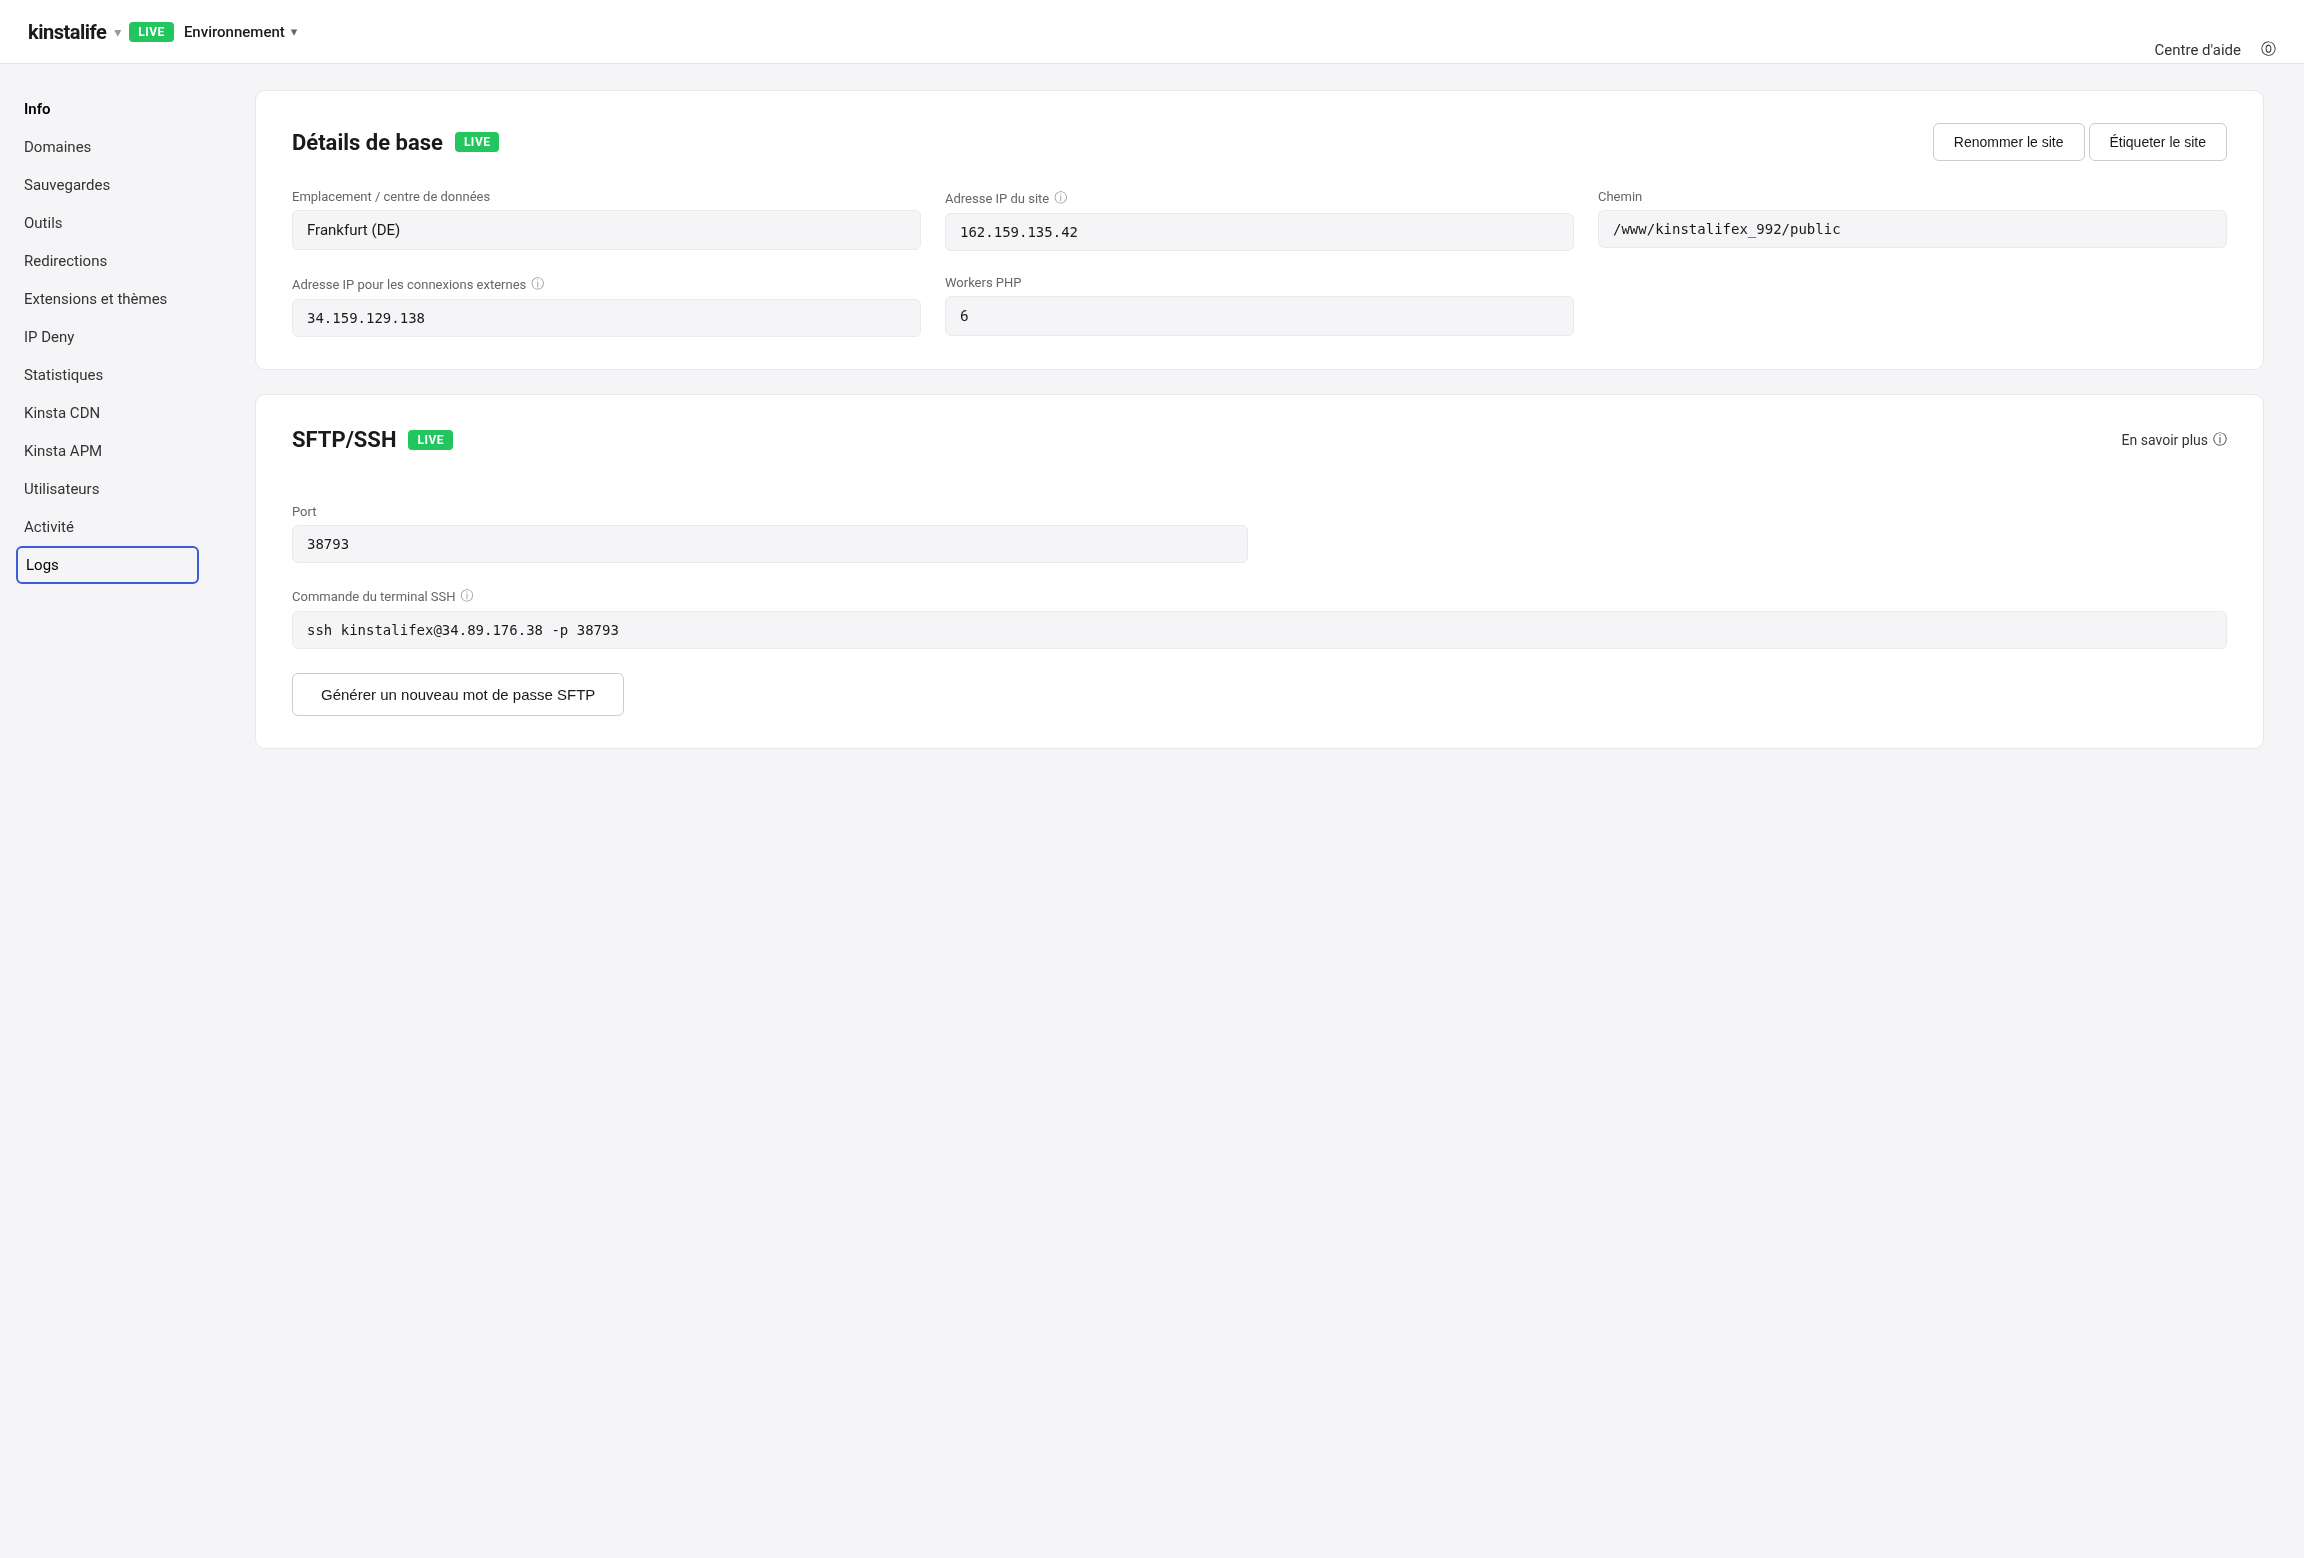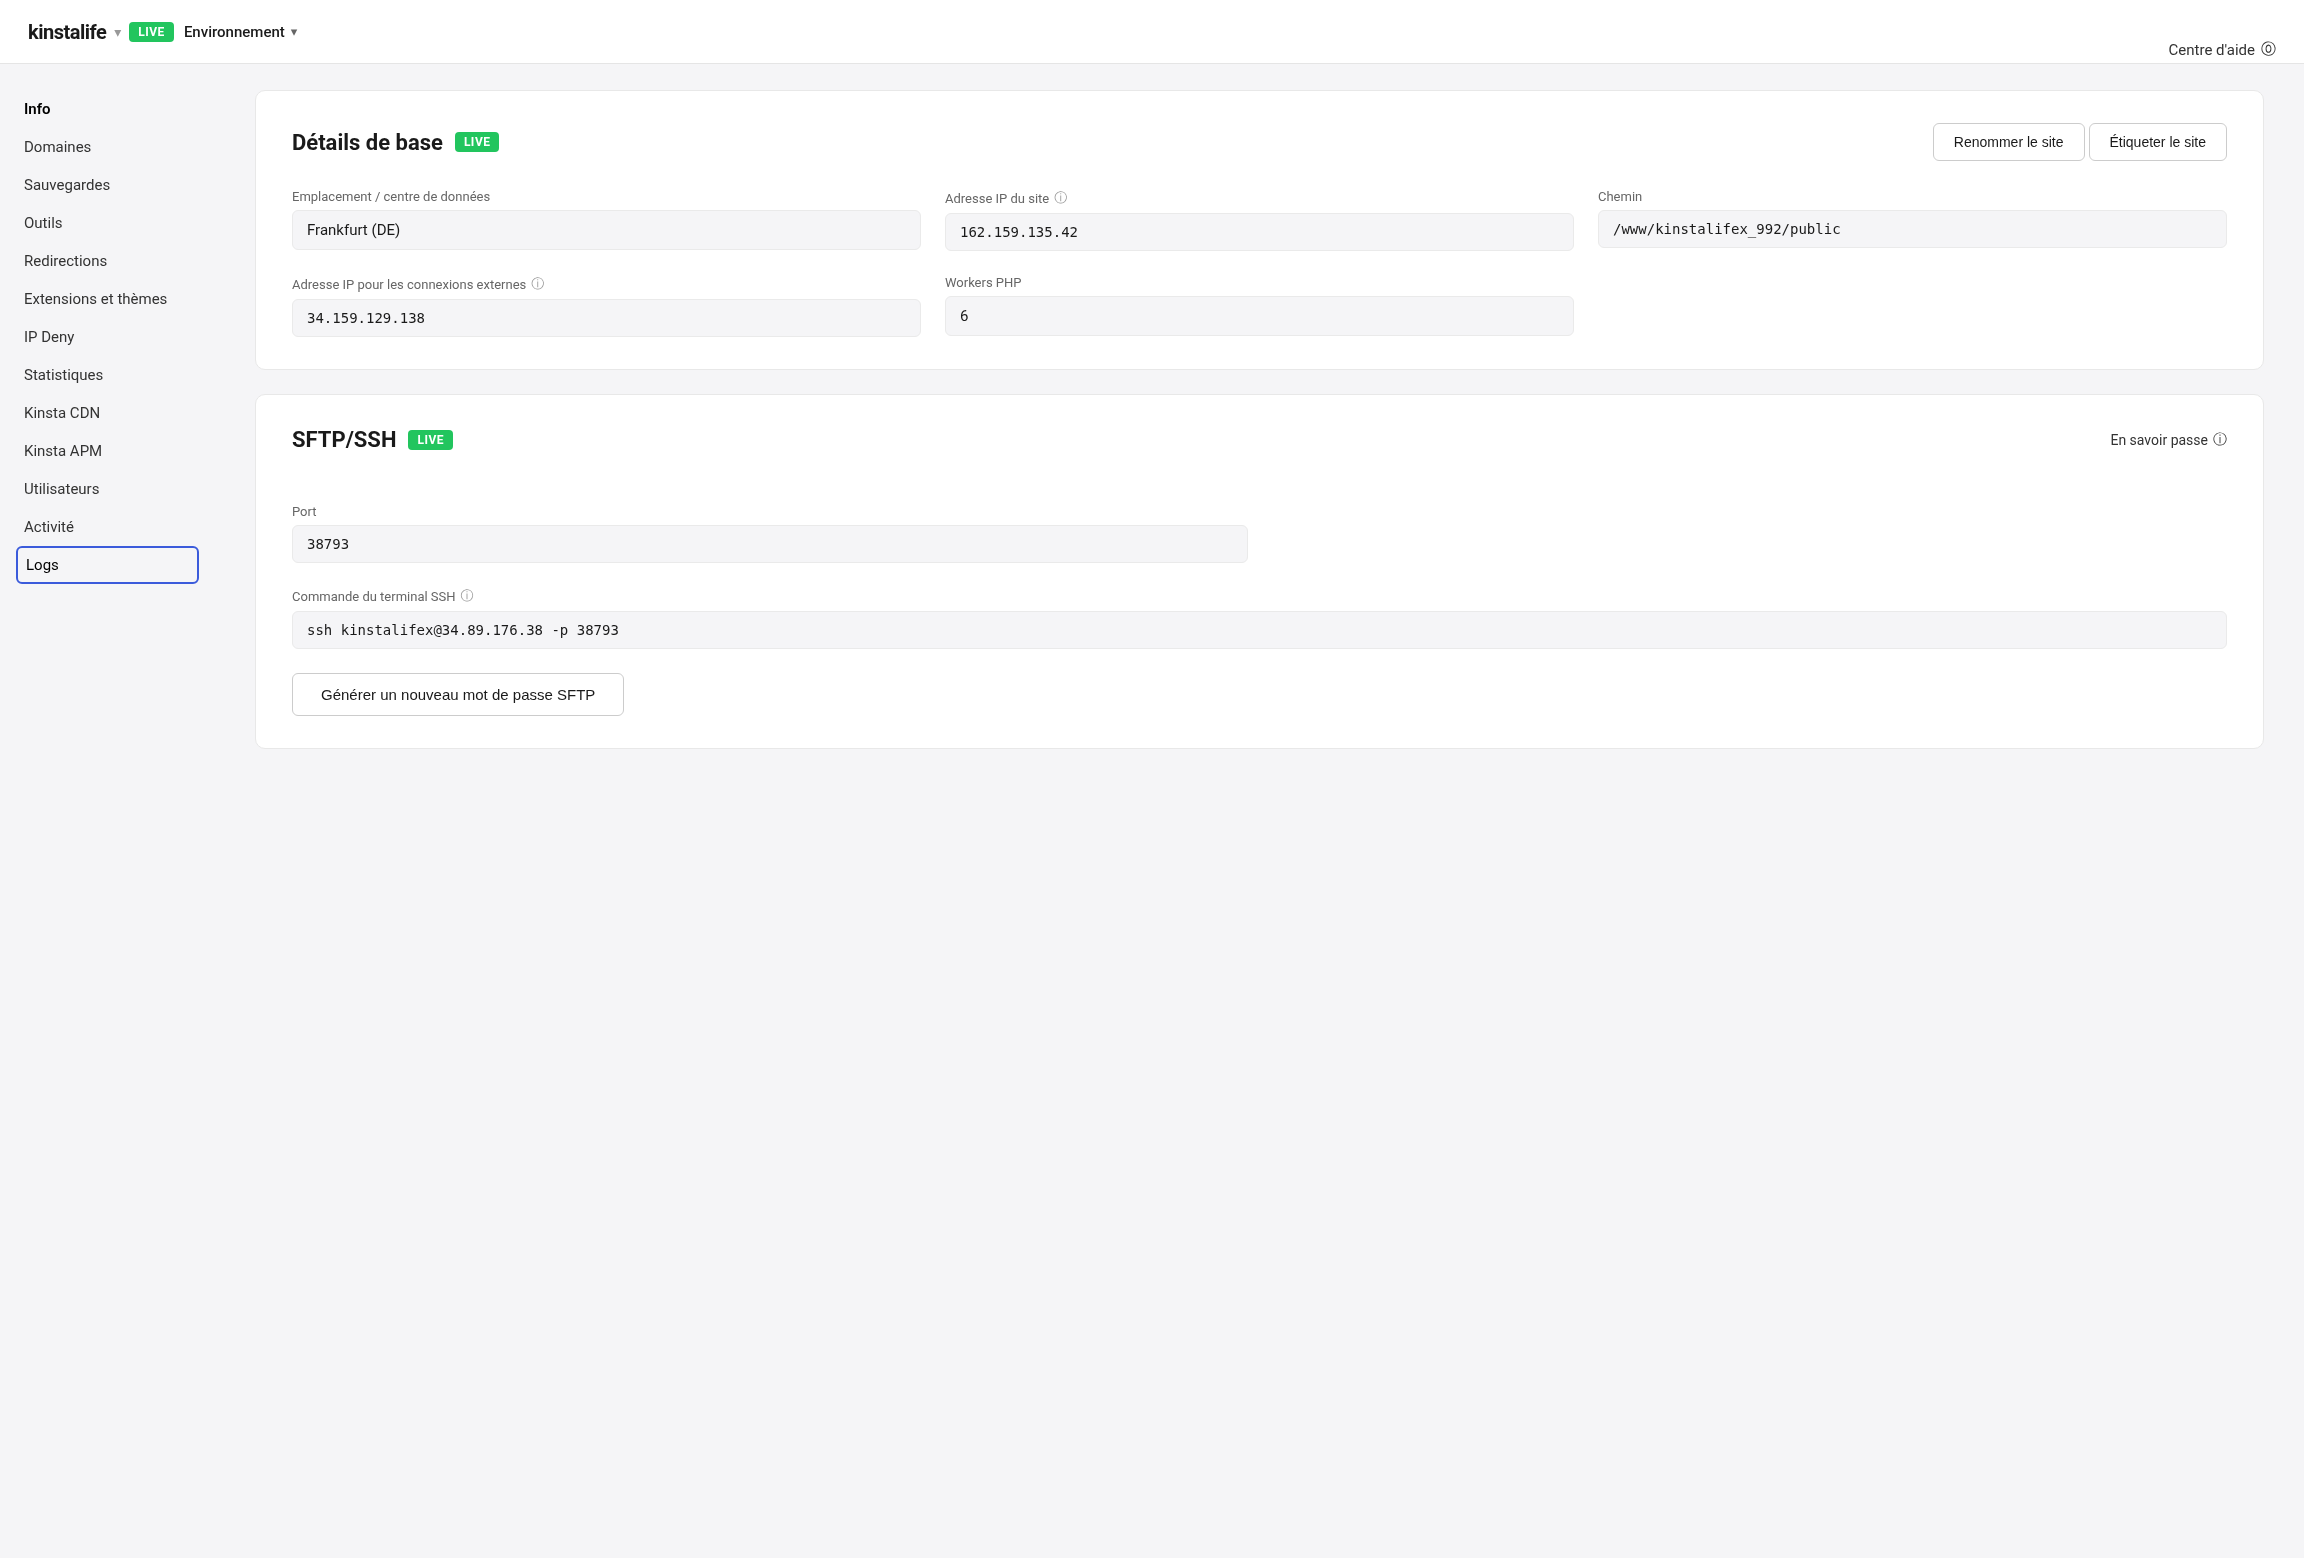--- a/index.html
+++ b/index.html
@@ -60,21 +60,21 @@
       font-weight: 500;
       cursor: pointer;
     }
     .env-chevron {
       color: #666;
       font-size: 13px;
     }
     .header-right {
       display: flex;
       align-items: center;
-      gap: 6px;
+      gap: 20px;
       font-size: 15px;
       color: #333;
       cursor: pointer;
       margin-top: 36px;
     }
 
     
     .layout {
       display: flex;
       margin-top: 60px;
@@ -363,21 +363,21 @@
       </div>
     </div>
 
     <div class="card">
       <div class="card-header">
         <div class="card-title-row">
           <span class="card-title">SFTP/SSH</span>
           <span class="live-badge">LIVE</span>
         </div>
         <div class="section-link">
-          <span>En savoir passe</span>
+          <span>En savoir plus</span>
           <span>ⓘ</span>
         </div>
       </div>
 
       
 
       <div class="section-divider"></div>
 
       
       <div class="fields-grid-2">

